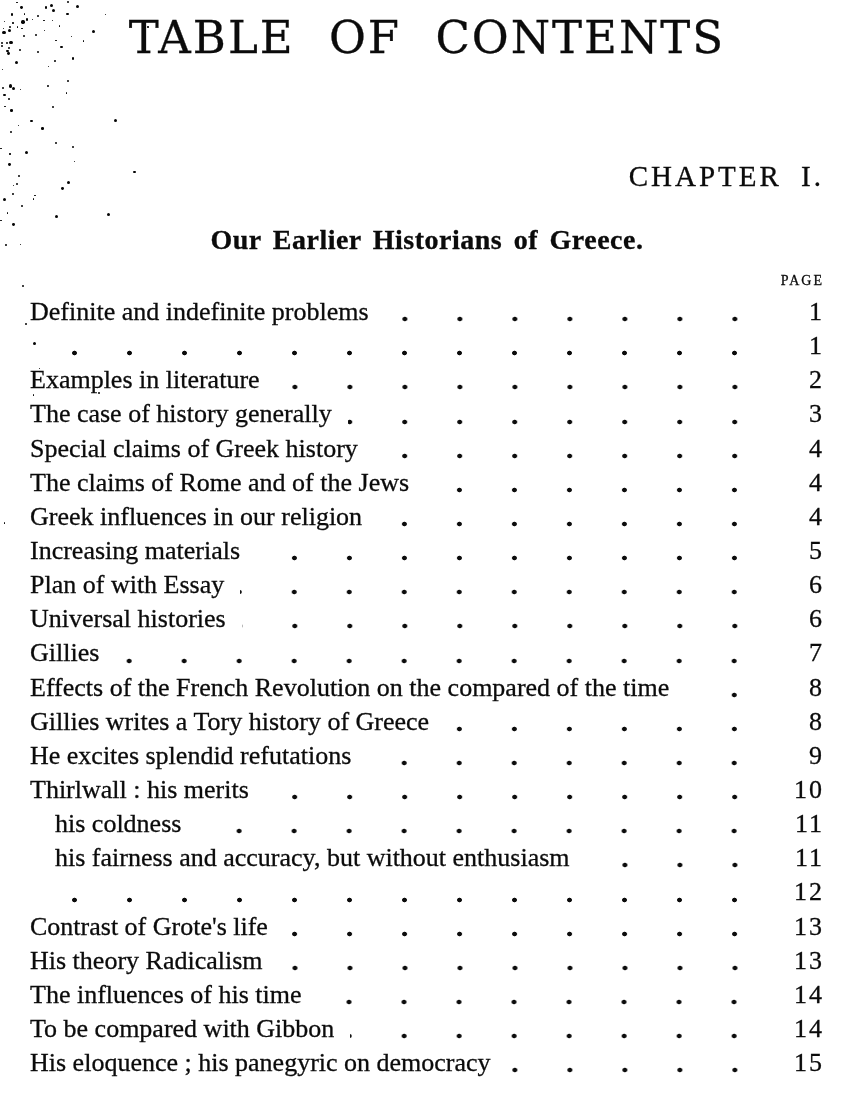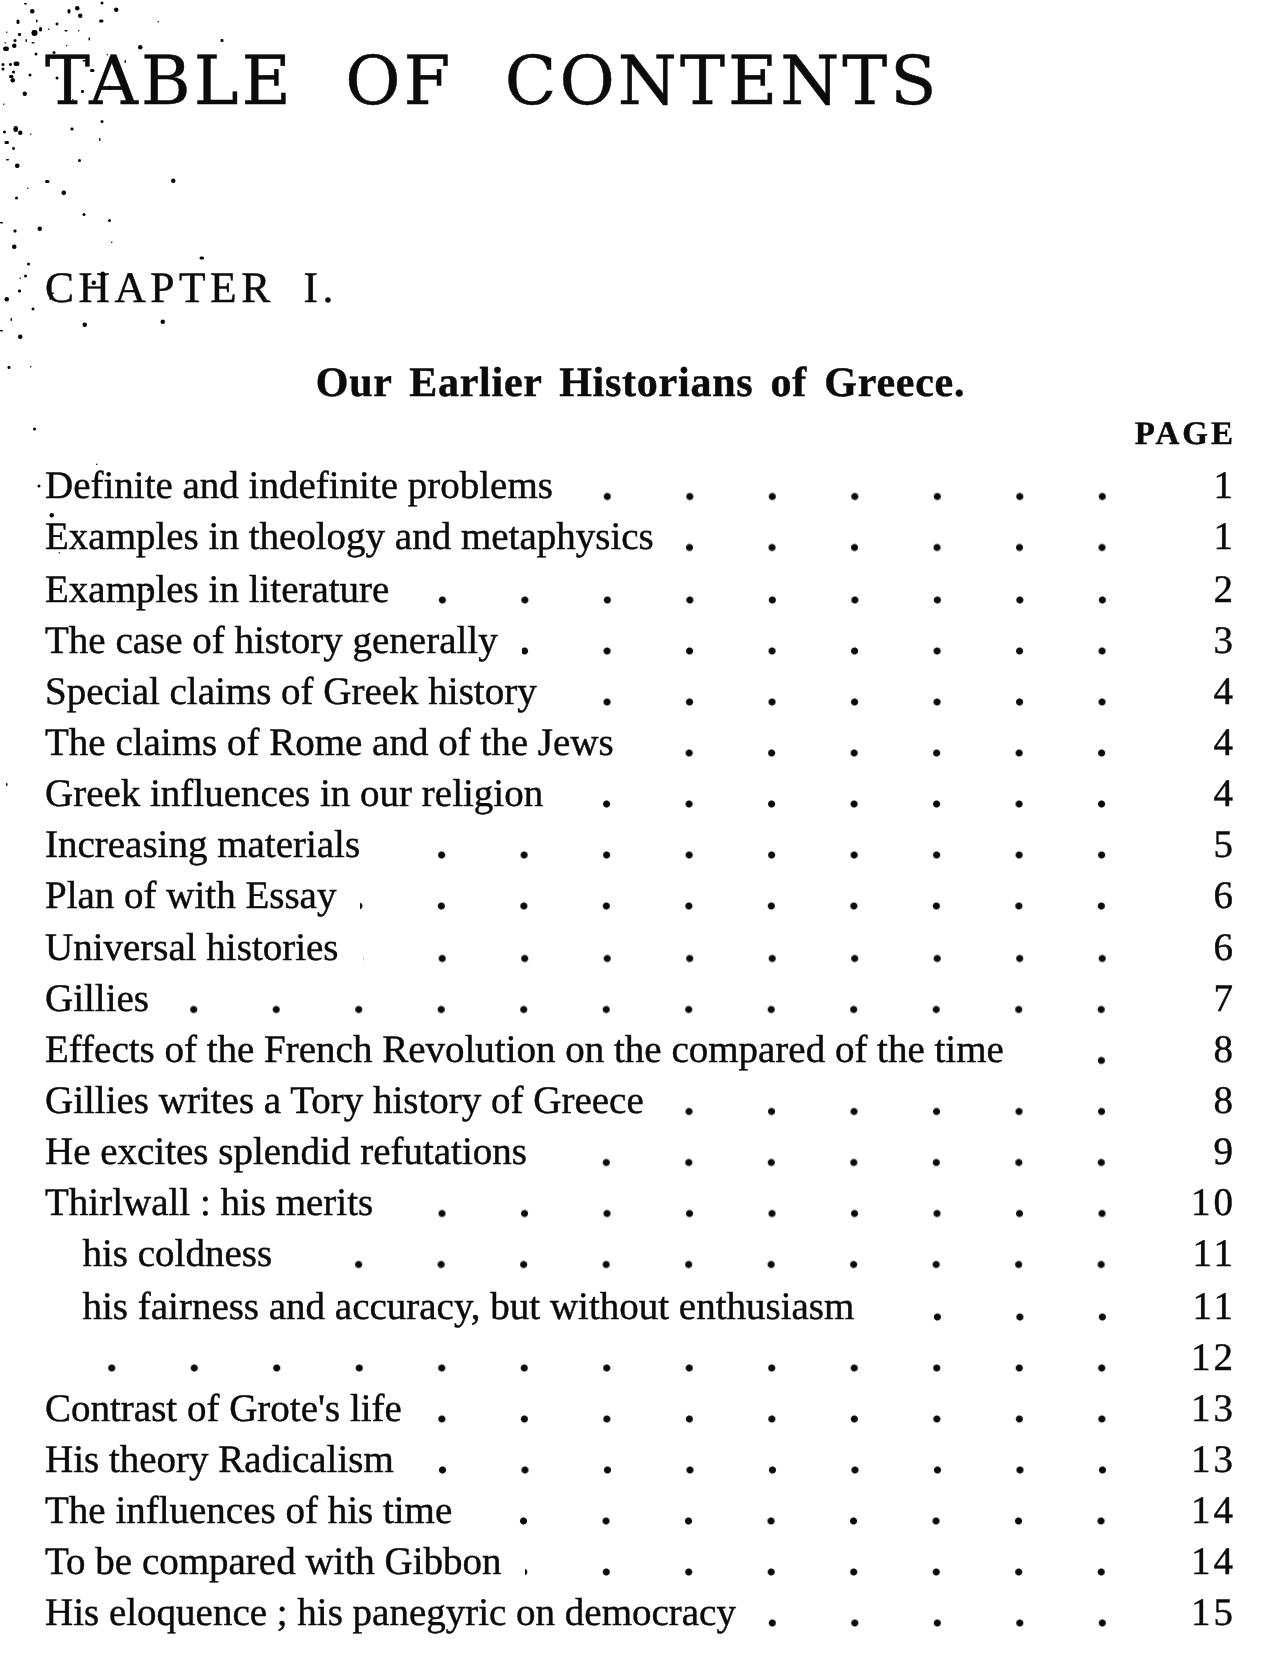--- a/index.html
+++ b/index.html
@@ -14,54 +14,53 @@
     position: relative;
     width: 858px; height: 1115px;
     box-sizing: border-box;
     padding: 0 34px 0 30px;
     -webkit-text-stroke: 0.3px currentColor;
   }
   .noise { position: absolute; left: 0; top: 0; width: 170px; height: 560px; pointer-events: none; }
   .noise i { position: absolute; background: #050505; border-radius: 50%; }
 
   .title {
-    margin: 0; padding-top: 29px;
-    text-align: left;
+    margin: 0; padding-top: 13px;
+    text-align: center;
     font-family: "DejaVu Serif", serif;
     font-weight: normal;
     font-size: 45px;
     line-height: 1.1;
     letter-spacing: 2px;
     word-spacing: 18px;
   }
   .chapter {
     margin: 96px 0 0;
-    text-align: left;
+    text-align: right;
     font-weight: normal;
     font-size: 29px;
     line-height: 1.2;
     letter-spacing: 3px;
     word-spacing: 9px;
   }
   .subtitle {
     margin: 30px 0 0;
     text-align: center;
     font-weight: bold;
     font-size: 28px;
     line-height: 1.2;
     letter-spacing: 0.5px;
     word-spacing: 4px;
   }
   .page-label {
-    margin-top: 3px;
+    margin-top: 16px;
     text-align: right;
-    font-size: 22px;
+    font-size: 14px;
     letter-spacing: 2px;
     line-height: 1.15;
-    font-weight: bold;
   }
   .entries { margin-top: 6px; }
   .toc-row {
     display: flex;
     align-items: center;
     height: 34.15px;
     font-size: 26px;
     white-space: nowrap;
   }
   .toc-row.indent { padding-left: 25px; }
@@ -199,21 +198,20 @@
   <h3 class="subtitle">Our Earlier Historians of Greece.</h3>
   <div class="page-label">PAGE</div>
 
   <div class="entries">
       <div class="toc-row">
         <span class="entry-title"><span>Definite and indefinite problems</span></span>
         <span class="leader"></span>
         <span class="entry-page">1</span>
       </div>
       <div class="toc-row">
-        <span class="entry-title"><span>Examples in theology and metaphysics</span></span>
         <span class="leader"></span>
         <span class="entry-page">1</span>
       </div>
       <div class="toc-row">
         <span class="entry-title"><span>Examples in literature</span></span>
         <span class="leader"></span>
         <span class="entry-page">2</span>
       </div>
       <div class="toc-row">
         <span class="entry-title"><span>The case of history generally</span></span>

